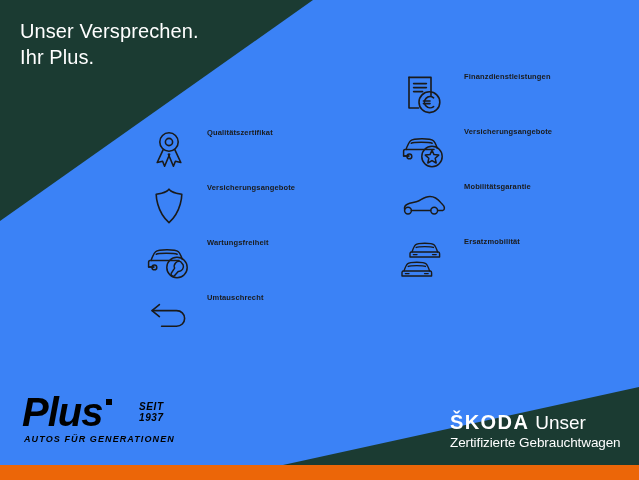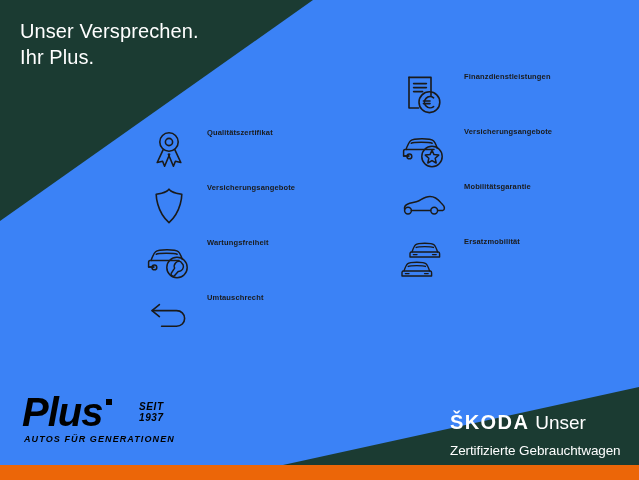--- a/index.html
+++ b/index.html
@@ -170,21 +170,21 @@
   .skoda-plus {
     font-size: 19px;
     font-weight: 400;
     line-height: 20px;
     margin-left: 6px;
   }
   .skoda-sub {
     font-size: 13.5px;
     font-weight: 400;
     letter-spacing: -0.1px;
-    margin-top: 9px;
+    margin-top: 1px;
     white-space: nowrap;
   }
 </style>
 </head>
 <body>
 
 <div id="banner">
 
   <div class="header-shape"></div>
   <div class="headline">

